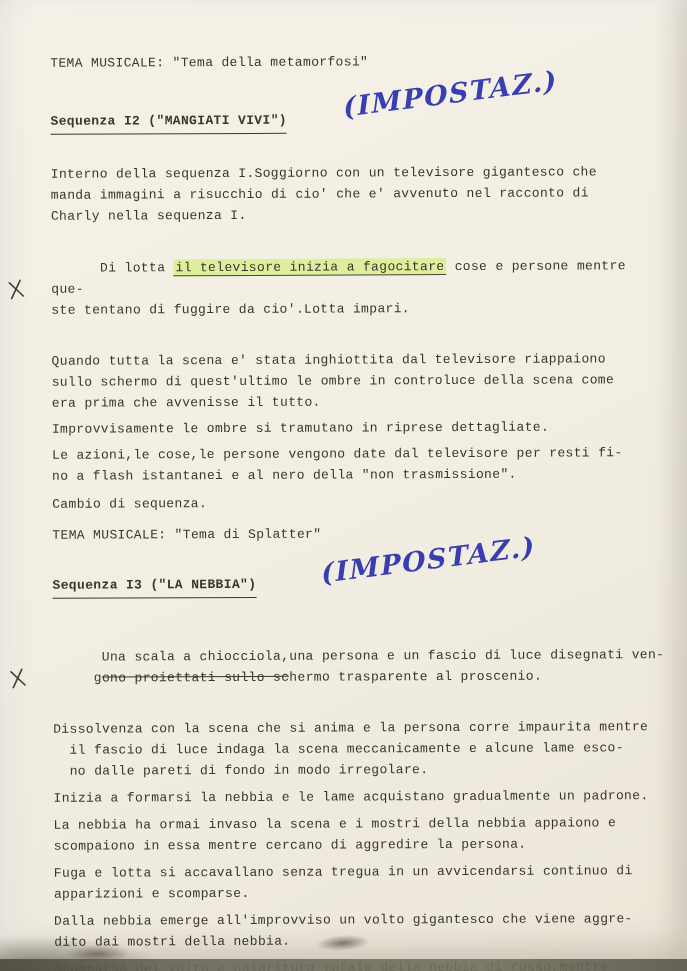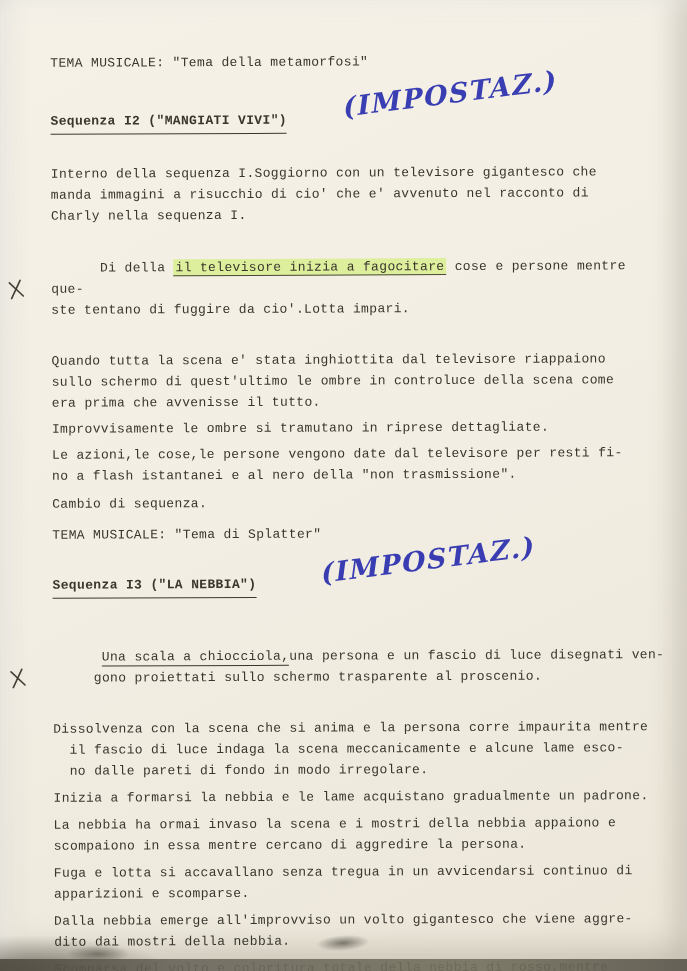--- a/index.html
+++ b/index.html
@@ -48,21 +48,21 @@
   .ann1{left:292px;top:-26px;}
   .ann2{left:268px;top:-24px;}
   .marked{position:relative;}
   .xmark{position:absolute;left:-44px;top:0px;display:block;width:18px;height:20px;}
   .xmark svg{display:block;transform:rotate(-8deg);}
   .hl{
     background:#ddef9c;
     border-bottom:1.4px solid #4a463c;
     padding:1px 2px 0 2px;
   }
-  .ul{border-bottom:1.4px solid #3a362e;padding-bottom:1px;}
+  .ul{border-bottom:1.4px solid #3a362e;padding-bottom:12px;}
   .bottom-edge{
     position:absolute;left:0;right:0;bottom:0;height:12px;
     background:linear-gradient(90deg,#4e4a40,#6b675c 28%,#75715f 70%,#5a564c);
     opacity:0.9;
   }
   .corner-shadow{
     position:absolute;left:0;bottom:0;width:170px;height:36px;
     background:radial-gradient(ellipse at 18% 100%, rgba(35,30,22,0.50), rgba(35,30,22,0) 70%);
   }
   .blob1{
@@ -91,21 +91,21 @@
     <p class="para mb10">Interno della sequenza I.Soggiorno con un televisore gigantesco che
 manda immagini a risucchio di cio' che e' avvenuto nel racconto di
 Charly nella sequenza I.</p>
 
     <div class="para marked mb9">
       <span class="xmark">
         <svg width="18" height="20" viewBox="0 0 18 20">
           <line x1="3" y1="3" x2="15" y2="18" stroke="#433f35" stroke-width="1.6" stroke-linecap="round"></line>
           <line x1="14" y1="2" x2="3" y2="19" stroke="#433f35" stroke-width="1.6" stroke-linecap="round"></line>
         </svg>
-      </span><span><span>Di della </span><span class="hl">il televisore inizia a fagocitare</span><span> cose e persone mentre que-
+      </span><span><span>Di lotta </span><span class="hl">il televisore inizia a fagocitare</span><span> cose e persone mentre que-
 ste tentano di fuggire da cio'.Lotta impari.</span></span>
     </div>
 
     <p class="para mb5">Quando tutta la scena e' stata inghiottita dal televisore riappaiono
 sullo schermo di quest'ultimo le ombre in controluce della scena come
 era prima che avvenisse il tutto.</p>
 
     <p class="para mb5">Improvvisamente le ombre si tramutano in riprese dettagliate.</p>
 
     <p class="para mb7">Le azioni,le cose,le persone vengono date dal televisore per resti fi-

